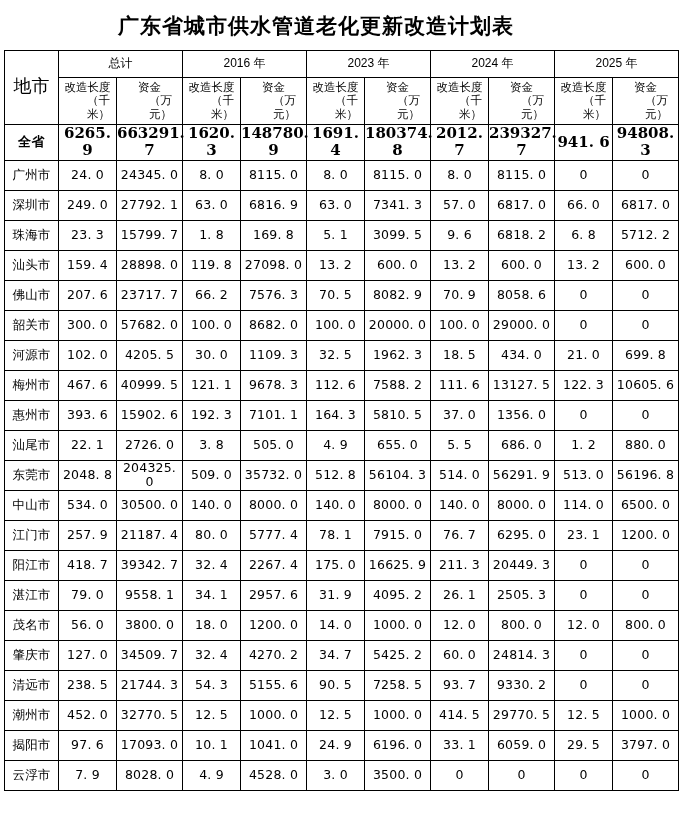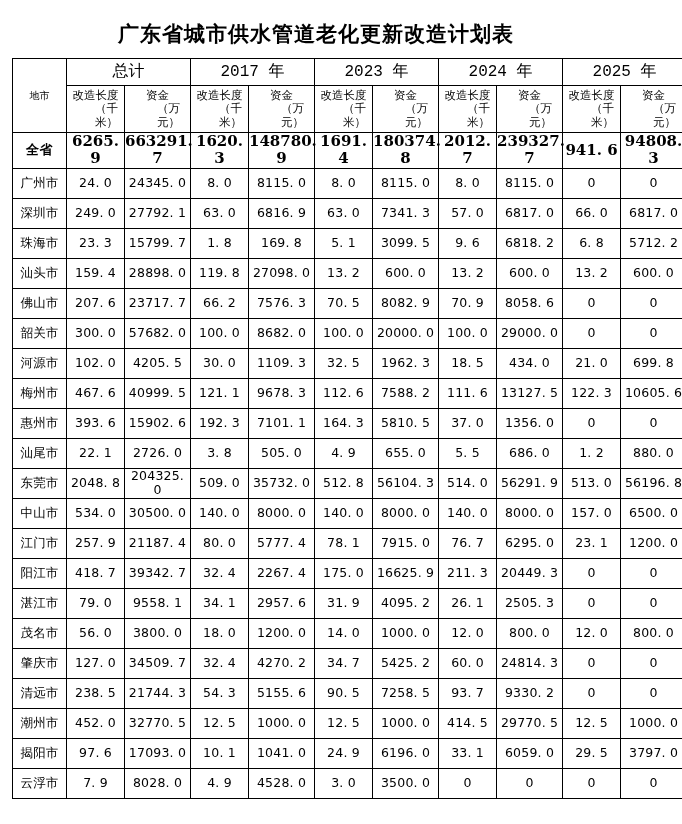--- a/index.html
+++ b/index.html
@@ -12,21 +12,21 @@
     height: 824px;
     font-family: "DejaVu Sans", "Liberation Sans", sans-serif;
     color: #000000;
     overflow: hidden;
   }
   .page {
     width: 632px;
     height: 824px;
     position: relative;
     box-sizing: border-box;
-    padding: 12px;
+    padding: 4px;
   }
   .doc-title {
     text-align: center;
     font-size: 21px;
     font-weight: bold;
     letter-spacing: 1px;
     padding: 8px 0 10px 0;
     font-family: "DejaVu Serif", "Liberation Serif", serif;
   }
   table.plan {
@@ -44,34 +44,34 @@
     font-weight: normal;
     line-height: 1.15;
   }
   
   col.c-city { width: 54px; }
   col.c-len  { width: 58px; }
   col.c-money{ width: 66px; }
 
   .hdr-group {
     height: 26px;
-    font-size: 16px;
-    font-family: Liberation Mono, monospace;
+    font-size: 12px;
+    font-family: Liberation Sans, sans-serif;
     font-weight: bold;
   }
   .hdr-sub {
     height: 46px;
     font-size: 11.5px;
     font-family: "DejaVu Serif", "Liberation Serif", serif;
   }
   .hdr-sub .l1 { display: block; }
   .hdr-sub .l2 { display: block; margin-left: 22px; }
   .city-head {
-    font-size: 10px;
-    font-family: Liberation Serif, serif;
+    font-size: 18px;
+    font-family: Liberation Mono, monospace;
     font-weight: bold;
     vertical-align: bottom;
     padding-bottom: 6px;
   }
   td.city {
     font-size: 13px;
     font-family: "DejaVu Serif", "Liberation Serif", serif;
     letter-spacing: 0.5px;
   }
   tr.data td {
@@ -109,21 +109,21 @@
         <col class="c-money">
       <col class="c-len">
         <col class="c-money">
       <col class="c-len">
         <col class="c-money">
     </colgroup>
     <thead>
       <tr>
         <th rowspan="2" class="city-head">地市</th>
         <th colspan="2" class="hdr-group">总计</th>
-        <th colspan="2" class="hdr-group">2017 年</th>
+        <th colspan="2" class="hdr-group">2016 年</th>
         <th colspan="2" class="hdr-group">2023 年</th>
         <th colspan="2" class="hdr-group">2024 年</th>
         <th colspan="2" class="hdr-group">2025 年</th>
       </tr>
       <tr>
         <th class="hdr-sub">
           <span class="l1">改造长度</span>
           <span class="l2">（千米）</span>
         </th>
         <th class="hdr-sub">
@@ -324,21 +324,21 @@
         <tr class="data">
           <td class="city">中山市</td>
           <td class="num">534. 0</td>
           <td class="num">30500. 0</td>
           <td class="num">140. 0</td>
           <td class="num">8000. 0</td>
           <td class="num">140. 0</td>
           <td class="num">8000. 0</td>
           <td class="num">140. 0</td>
           <td class="num">8000. 0</td>
-          <td class="num">157. 0</td>
+          <td class="num">114. 0</td>
           <td class="num">6500. 0</td>
         </tr>
         <tr class="data">
           <td class="city">江门市</td>
           <td class="num">257. 9</td>
           <td class="num">21187. 4</td>
           <td class="num">80. 0</td>
           <td class="num">5777. 4</td>
           <td class="num">78. 1</td>
           <td class="num">7915. 0</td>

